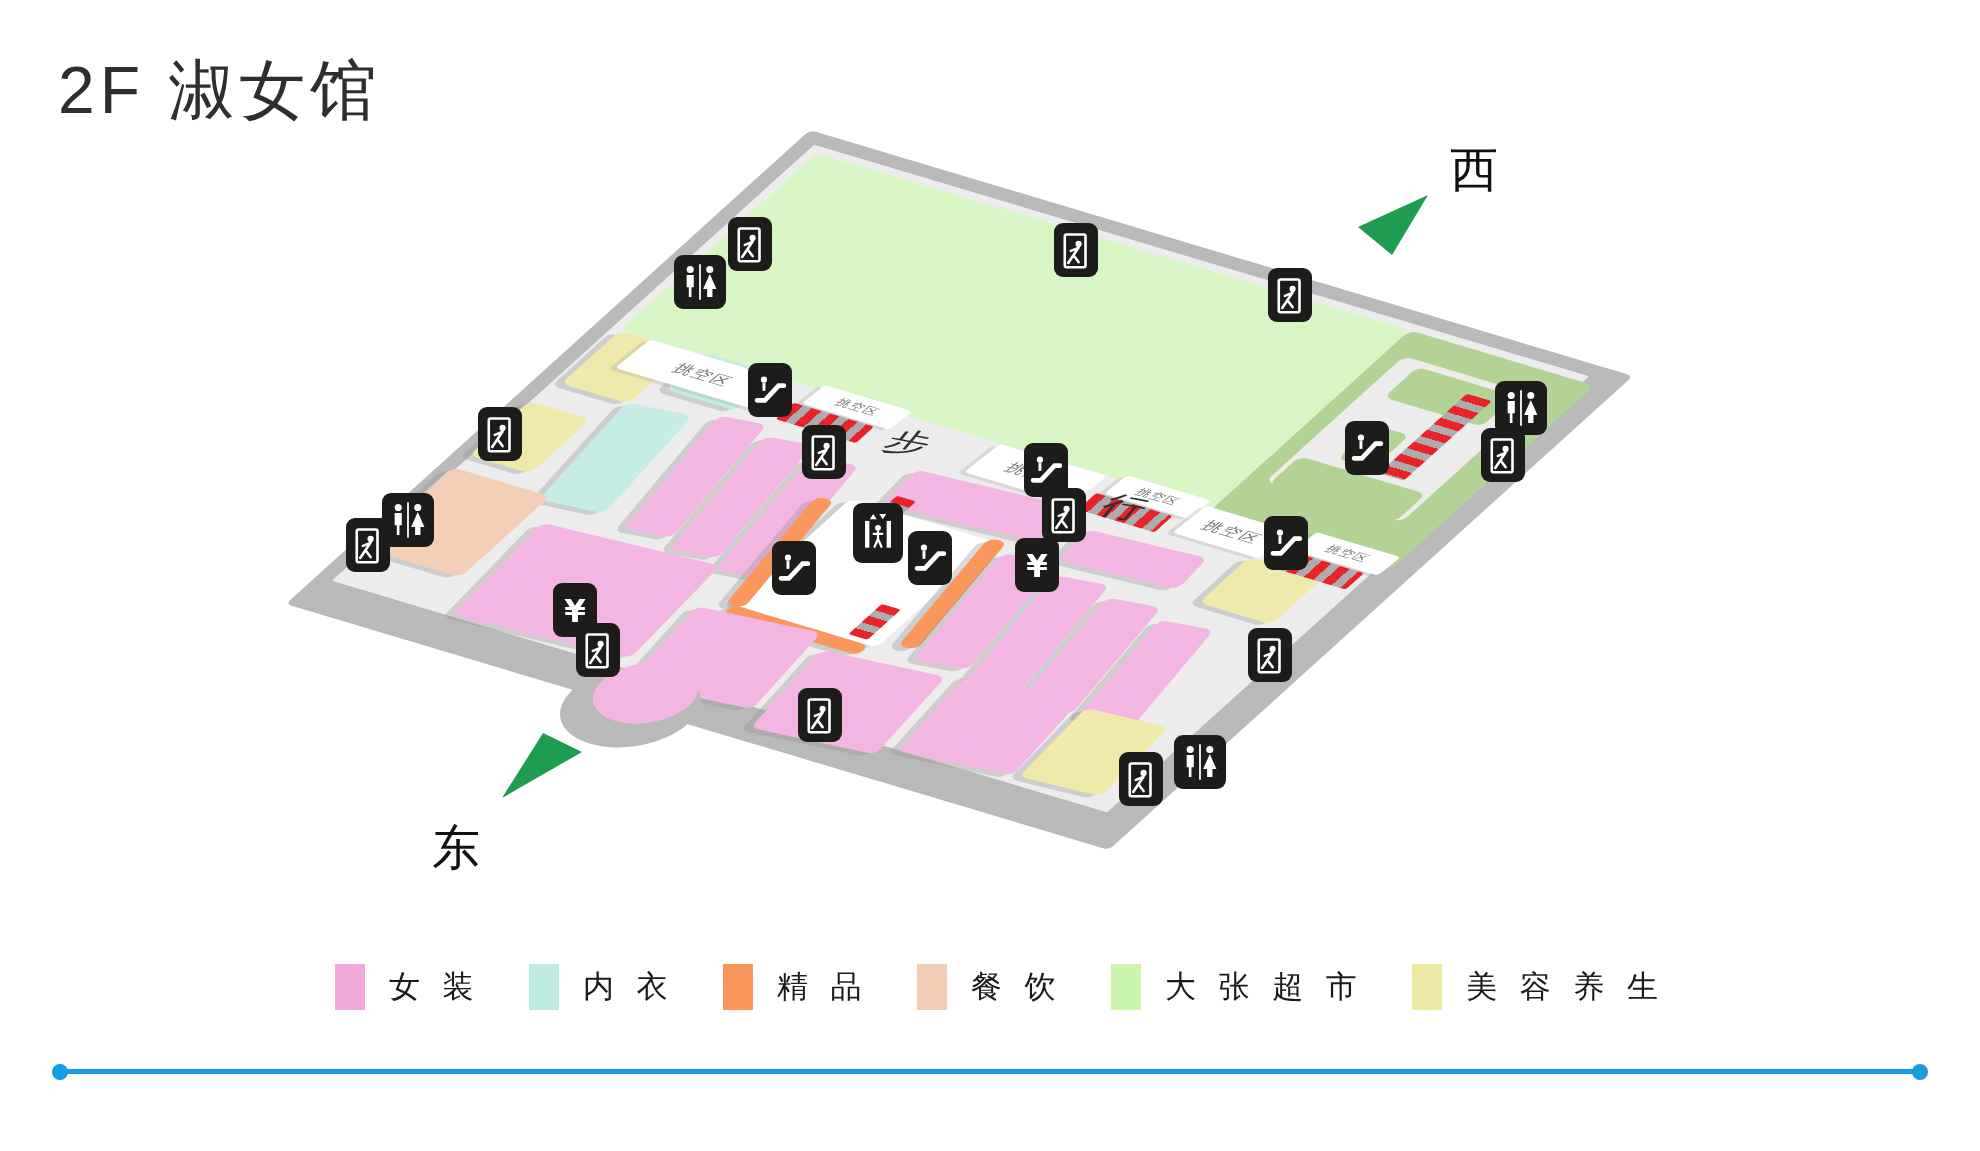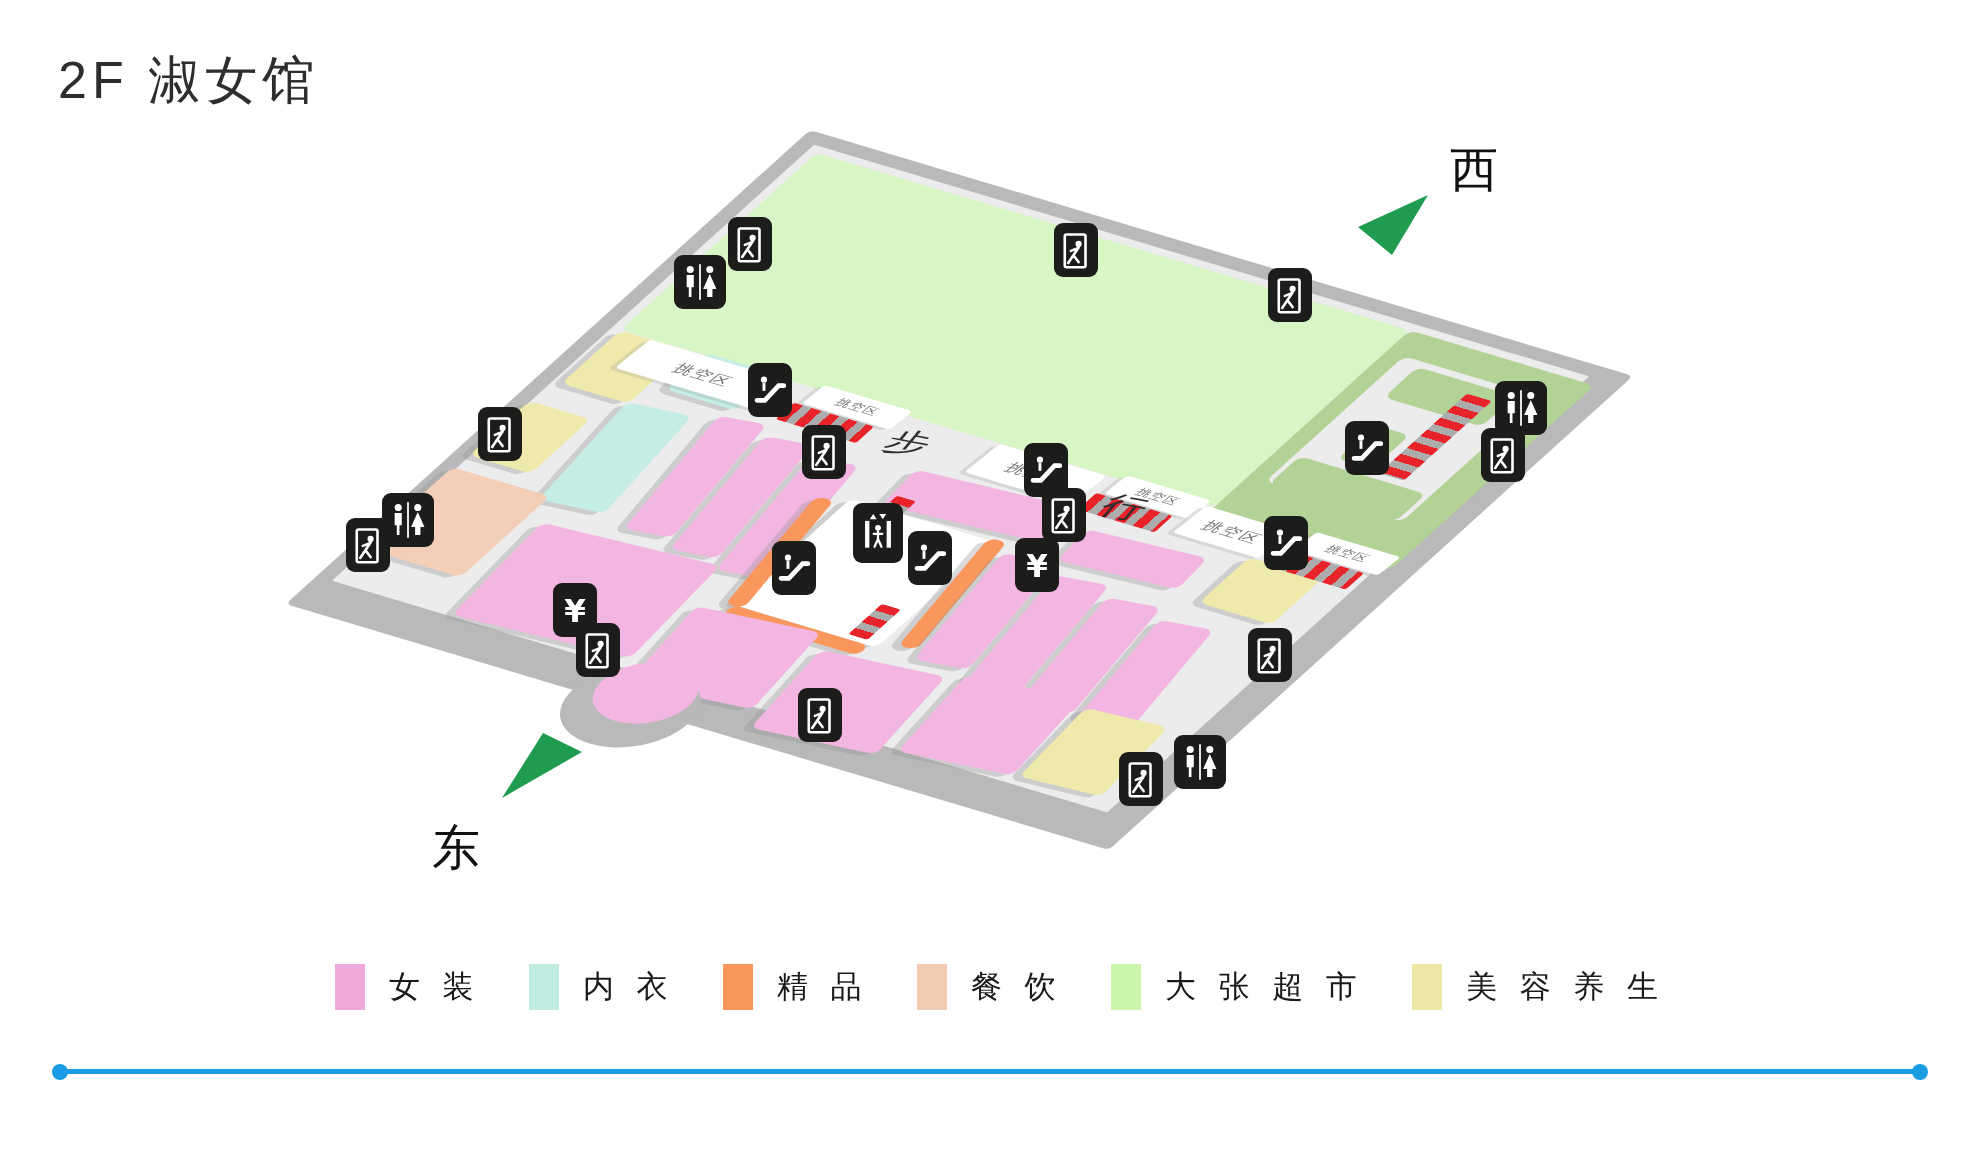--- a/index.html
+++ b/index.html
@@ -1,18 +1,18 @@
 <!DOCTYPE html>
 <html><head>
 <meta charset="utf-8">
 <style>
   html,body{margin:0;padding:0;background:#ffffff;}
   .stage{position:relative;width:1980px;height:1151px;background:#ffffff;overflow:hidden;
          font-family:"Liberation Sans","DejaVu Sans",sans-serif;}
-  .title{position:absolute;left:58px;top:46px;font-size:52px;font-weight:200;
+  .title{position:absolute;left:58px;top:46px;font-size:66px;font-weight:200;
          color:#2e2e2e;letter-spacing:5px;white-space:nowrap;}
   
   .map{position:absolute;left:0;top:0;width:860px;height:750px;background:#B9B9B9;
        border-radius:6px;transform-origin:0 0;
        transform:matrix(0.957,0.286,-0.699,0.632,810,130);}
   .floor{position:absolute;left:16px;top:16px;right:34px;bottom:44px;background:#ECECEC;border-radius:2px;}
   .blk{position:absolute;border-radius:8px;}
   .strip{position:absolute;background:#ffffff;border-radius:4px;display:flex;align-items:center;
          justify-content:center;color:#777;font-size:17px;letter-spacing:2px;
          transform:skewX(-4deg);box-shadow:-4px 4px 0 rgba(150,150,150,.25);}

